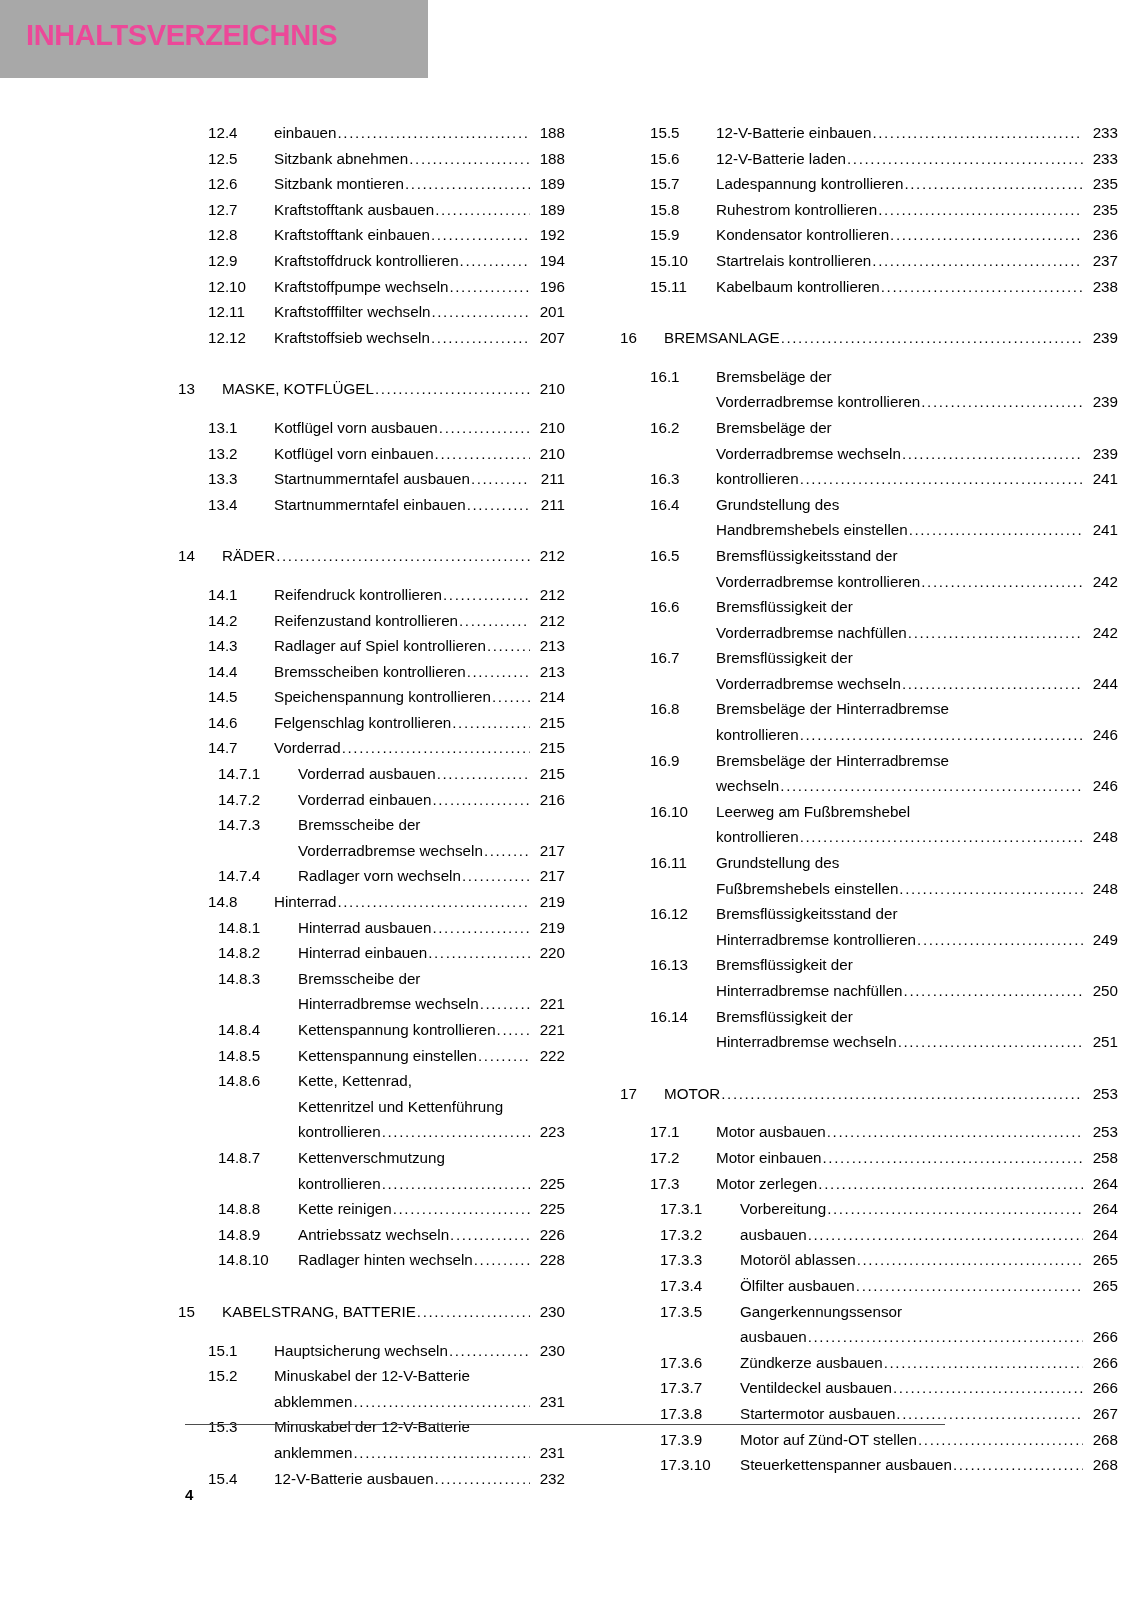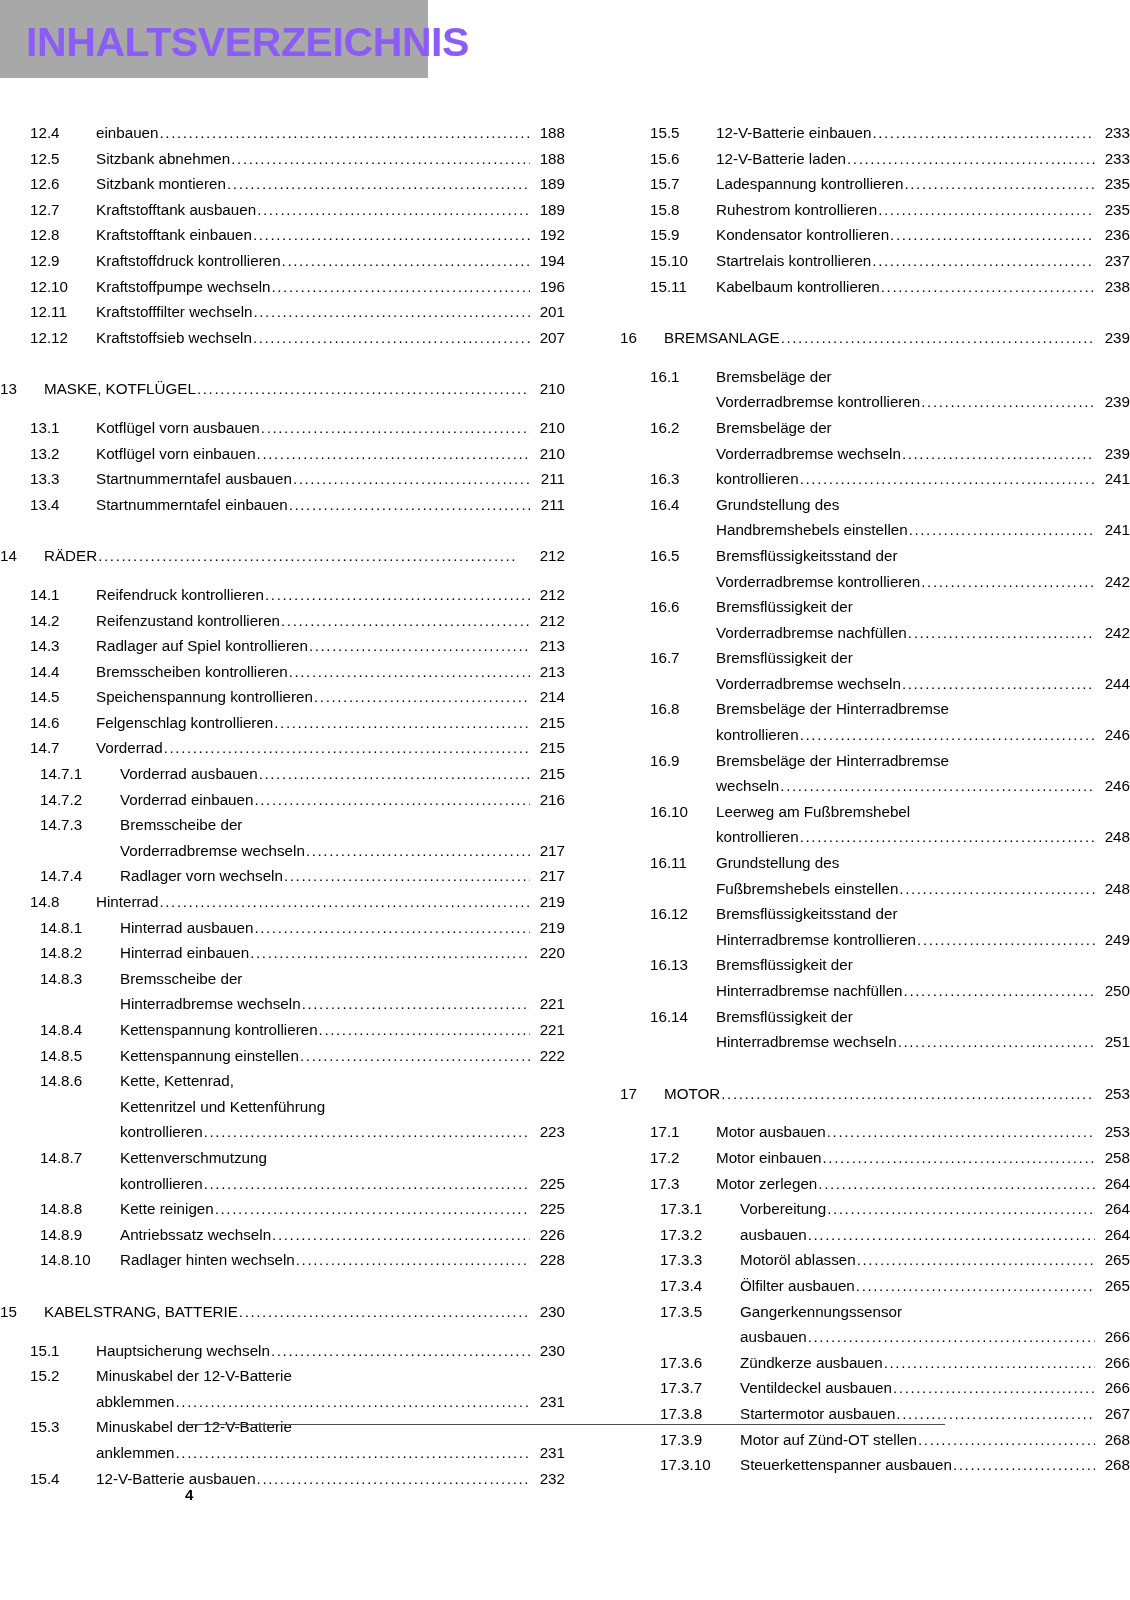--- a/index.html
+++ b/index.html
@@ -22,42 +22,42 @@
     left: 0;
     top: 0;
     width: 428px;
     height: 78px;
     background: #a8a8a8;
   }
   .header-title {
     position: absolute;
     left: 26px;
     top: 19px;
-    font-size: 41px;
+    font-size: 29px;
     font-weight: bold;
     letter-spacing: -0.4px;
-    color: #8b5cf6;
+    color: #ec4899;
     white-space: nowrap;
   }
 
   
   .toc {
     position: absolute;
     left: 0;
     top: 120px;
     width: 1130px;
     display: flex;
     flex-direction: row;
   }
   .col {
     width: 565px;
     box-sizing: border-box;
   }
-  .col-left  { padding-right: 0; }
-  .col-right { padding-left: 55px;  padding-right: 0; }
+  .col-left  { padding-left: 178px; padding-right: 0; }
+  .col-right { padding-left: 55px;  padding-right: 12px; }
 
   
   .entry {
     display: flex;
     flex-direction: row;
     align-items: flex-start;
     font-size: 15.2px;
     line-height: 25.6px;
     color: #000;
   }

